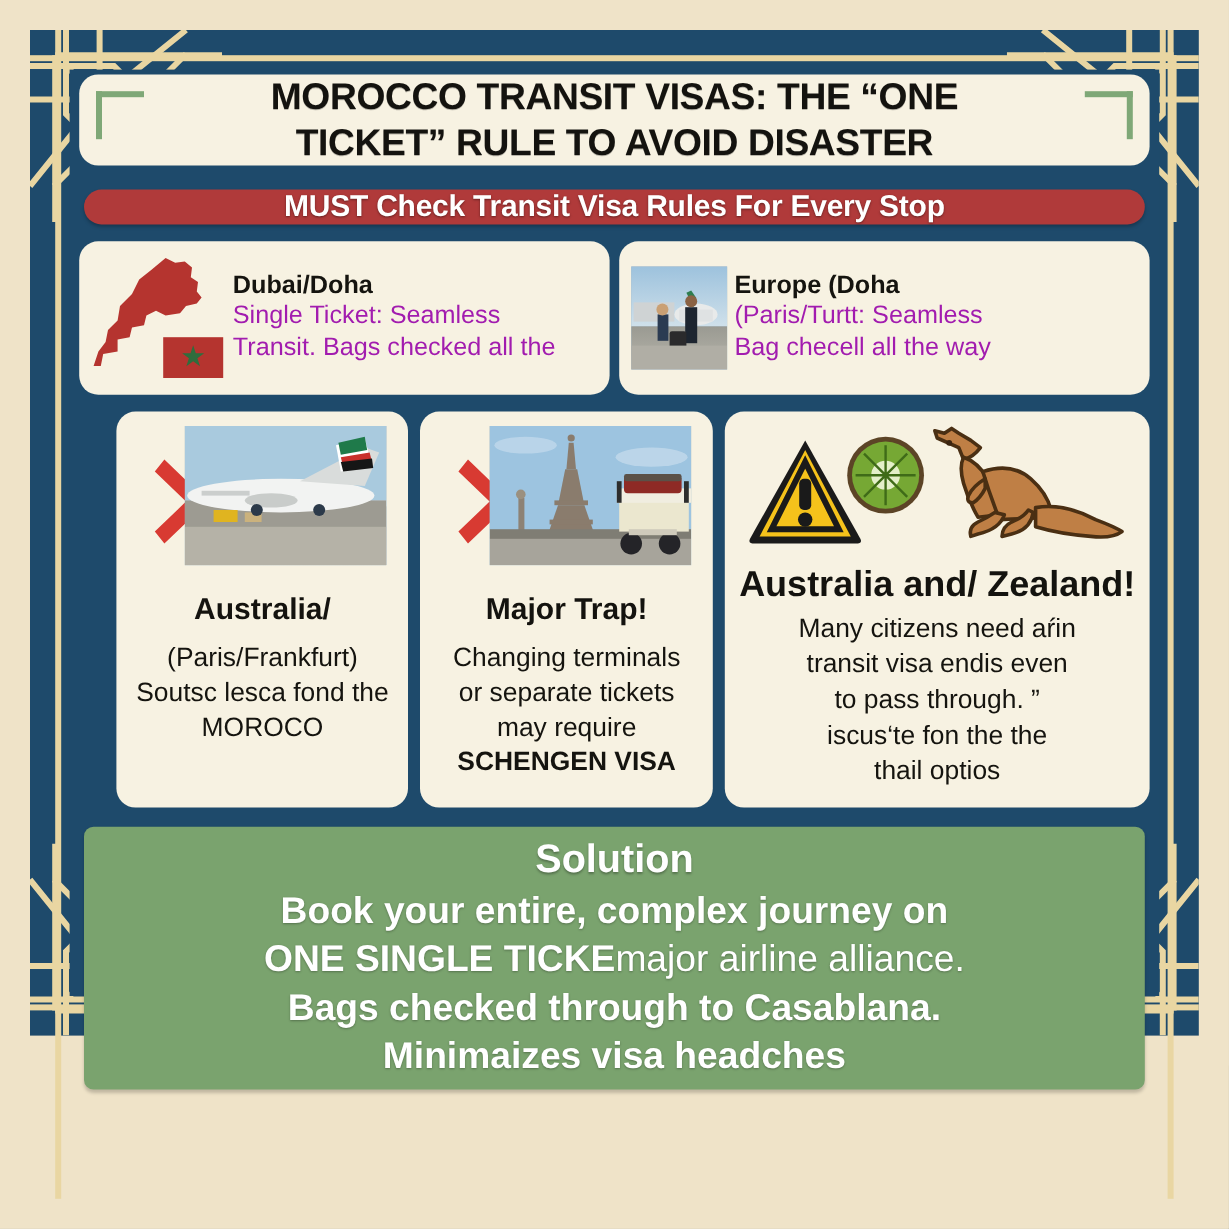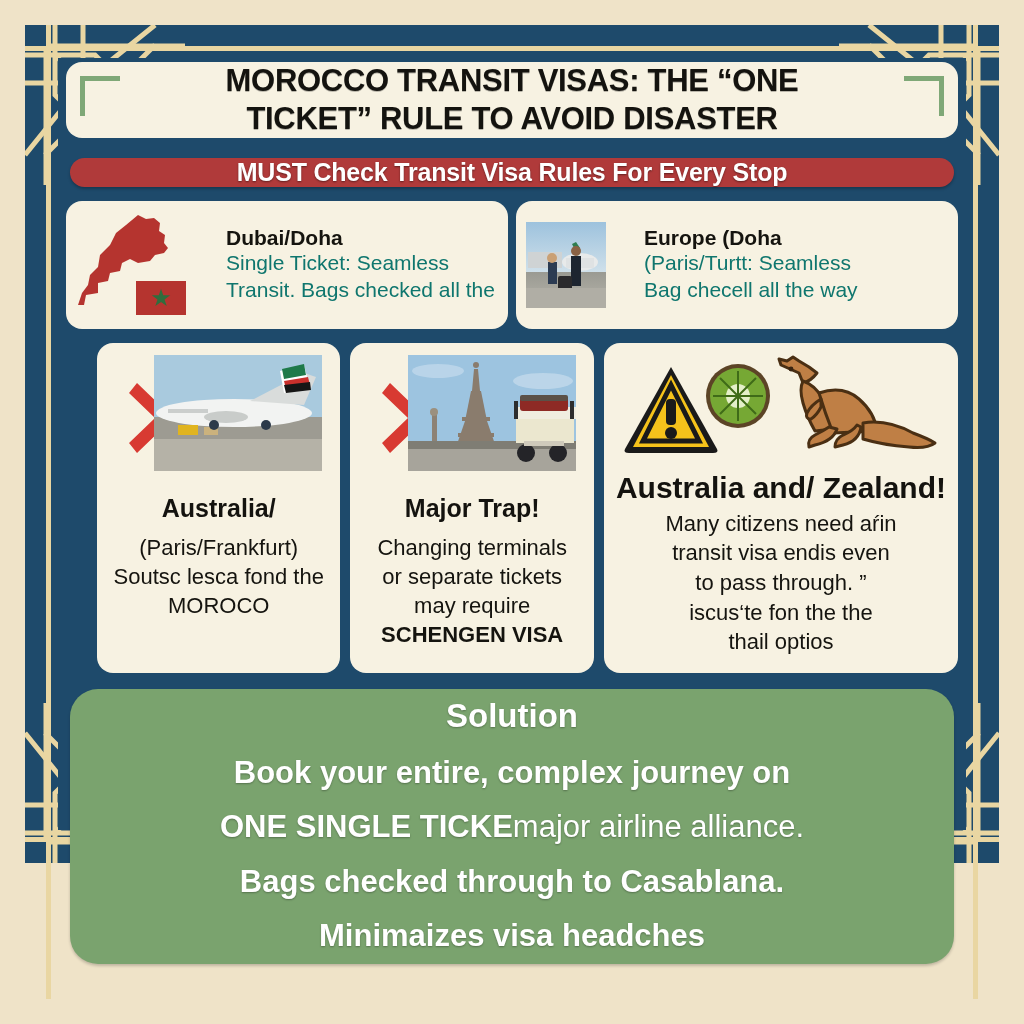--- a/index.html
+++ b/index.html
@@ -110,27 +110,27 @@
     height: 128px;
   }
   .info-card {
     flex: 1;
     display: flex;
     align-items: center;
     padding: 8px 10px;
     overflow: visible;
   }
   .info-thumb { flex: 0 0 auto; margin-right: 6px; }
-  .info-body { position: relative; margin-left: 32px; }
+  .info-body { position: relative; }
   .info-head {
     font-weight: bold; font-size: 21px; color: #15140f;
     white-space: nowrap;
   }
   .info-line {
-    font-size: 21px; color: #0f766e; white-space: nowrap;
+    font-size: 21px; color: #a21caf; white-space: nowrap;
     line-height: 1.28;
   }
   .overflow-right { position: relative; z-index: 5; text-align: right; }
 
   
   .morocco-wrap { position: relative; width: 112px; height: 112px; }
   .mflag {
     position: absolute; right: 2px; bottom: 6px;
     width: 50px; height: 34px; background: #b5342f;
     display: flex; align-items: center; justify-content: center;
@@ -184,26 +184,25 @@
   .warn-body {
     font-size: 22px; color: #15140f; text-align: center;
     margin-top: 4px; line-height: 1.35; white-space: nowrap;
   }
 
   
   .solution {
     margin: 16px 8px 0 8px;
     flex: 1;
     background: #7aa36e;
-    border-radius: 28px;
+    border-radius: 8px;
     display: flex; flex-direction: column;
     align-items: center; justify-content: center;
     padding: 8px 20px;
     box-shadow: 0 2px 3px rgba(0,0,0,0.2);
-    gap: 14px;
   }
   .sol-title {
     color: #ffffff; font-weight: bold; font-size: 33px;
     text-shadow: 0 1px 2px rgba(0,0,0,0.3);
     margin-bottom: 4px;
   }
   .sol-line {
     color: #ffffff; font-weight: bold; font-size: 31px;
     line-height: 1.3; text-align: center;
     text-shadow: 0 1px 2px rgba(0,0,0,0.3);

